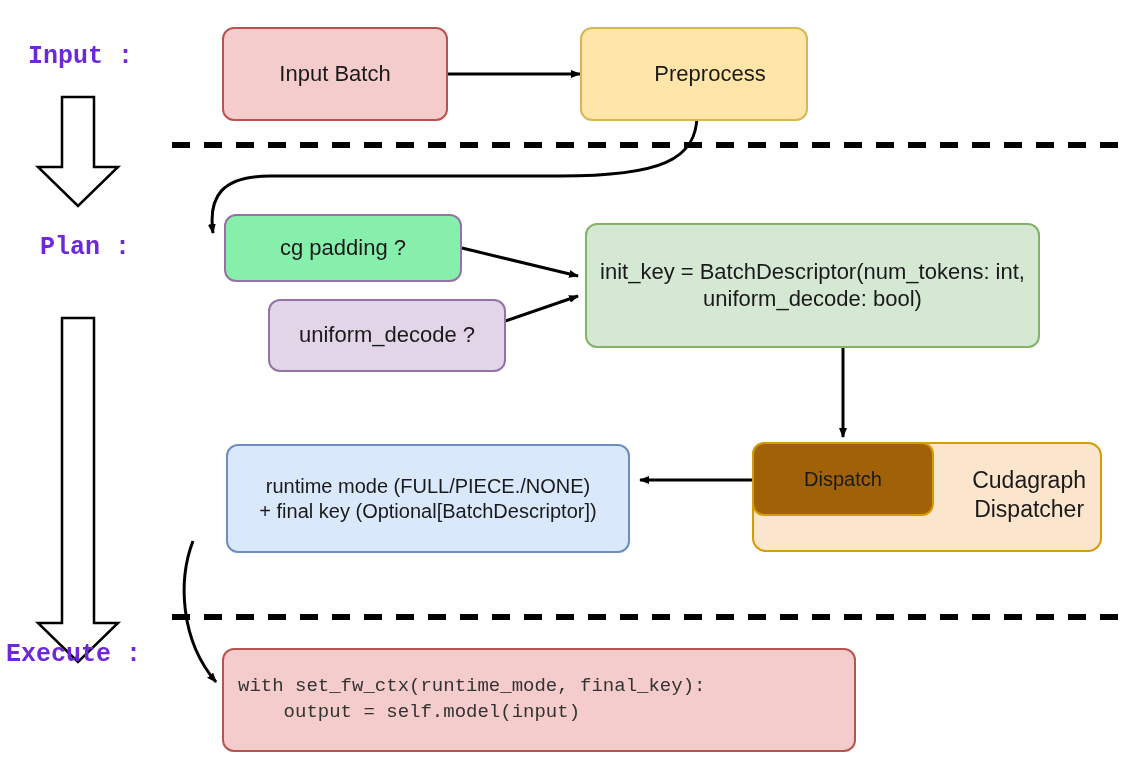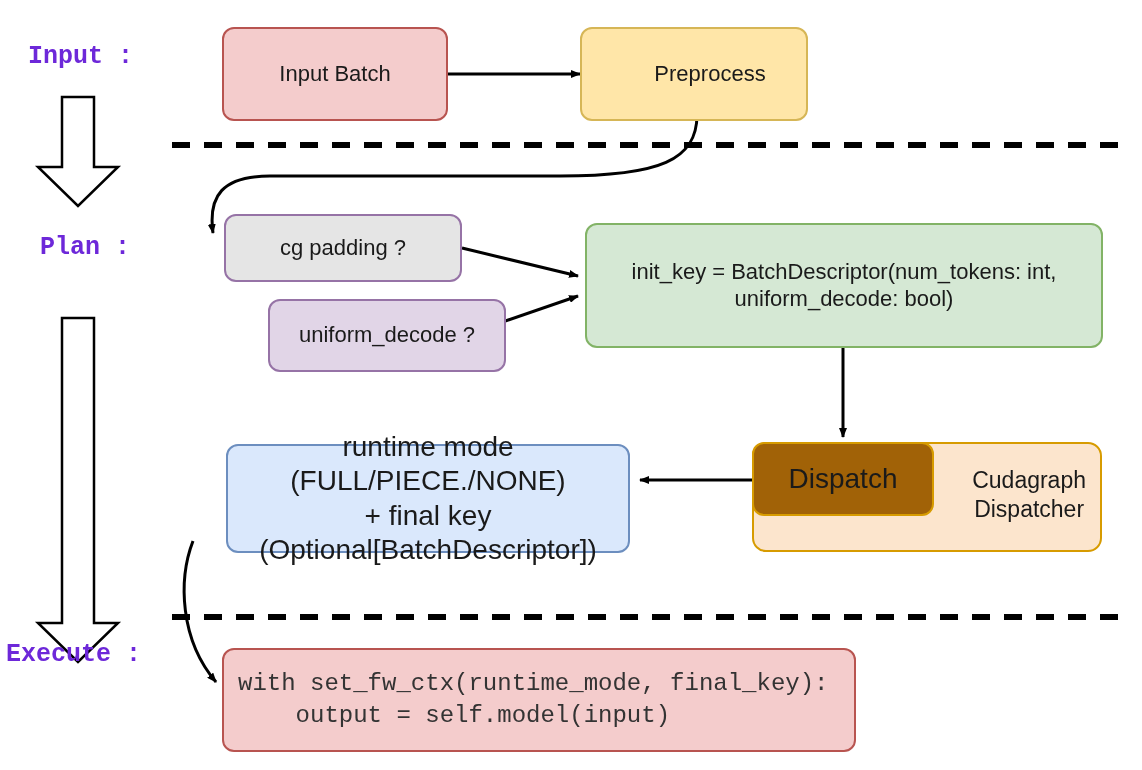--- a/index.html
+++ b/index.html
@@ -41,30 +41,30 @@
     justify-content: center;
     text-align: center;
     font-family: "Liberation Sans", sans-serif;
     font-size: 22px;
     color: #1a1a1a;
     line-height: 1.22;
     padding: 2px 8px;
   }
   .node.code {
     font-family: "Liberation Mono", "DejaVu Sans Mono", monospace;
-    font-size: 24px;
+    font-size: 19px;
     justify-content: flex-start;
     text-align: left;
     white-space: pre;
     padding-left: 14px;
     color: #333333;
     line-height: 1.35;
   }
   .node.small {
-    font-size: 28px;
+    font-size: 20px;
   }
   .node-text {
     display: block;
   }
   .dispatcher-label {
     position: absolute;
     font-family: "Liberation Sans", sans-serif;
     font-size: 23px;
     color: #1a1a1a;
     text-align: center;
@@ -110,29 +110,29 @@
   <div class="stage-label" style="left:6px; top:640px;">Execute :</div>
 
   <div class="node" style="left:222px; top:27px; width:226px; height:94px; background:#f4cccc; border-color:#b85450;">
     <span class="node-text">Input Batch</span>
   </div>
 
   <div class="node" style="left:580px; top:27px; width:228px; height:94px; background:#ffe6a8; border-color:#d6b656;padding-left:40px;">
     <span class="node-text">Preprocess</span>
   </div>
 
-  <div class="node" style="left:224px; top:214px; width:238px; height:68px; background:#e5e5e5; border-color:#9673a6;">
+  <div class="node" style="left:224px; top:214px; width:238px; height:68px; background:#86efac; border-color:#9673a6;">
     <span class="node-text">cg padding ?</span>
   </div>
 
   <div class="node" style="left:224px; top:299px; width:238px; height:73px; background:#e1d5e7; border-color:#9673a6;margin-left:44px;">
     <span class="node-text">uniform_decode ?</span>
   </div>
 
-  <div class="node" style="left:585px; top:223px; width:518px; height:125px; background:#d5e8d4; border-color:#82b366; flex-direction:column;">
+  <div class="node" style="left:585px; top:223px; width:455px; height:125px; background:#d5e8d4; border-color:#82b366; flex-direction:column;">
     <span class="node-text">init_key = BatchDescriptor(num_tokens: int,</span>
     <span class="node-text">uniform_decode: bool)</span>
   </div>
 
   <div class="node" style="left:752px; top:442px; width:350px; height:110px; background:#fce5cd; border-color:#d79b00; border-radius:14px; justify-content:flex-end; align-items:center;">
     <div class="dispatcher-label" style="right:14px; top:22px;">
       <span class="node-text">Cudagraph</span>
       <span class="node-text">Dispatcher</span>
     </div>
   </div>

